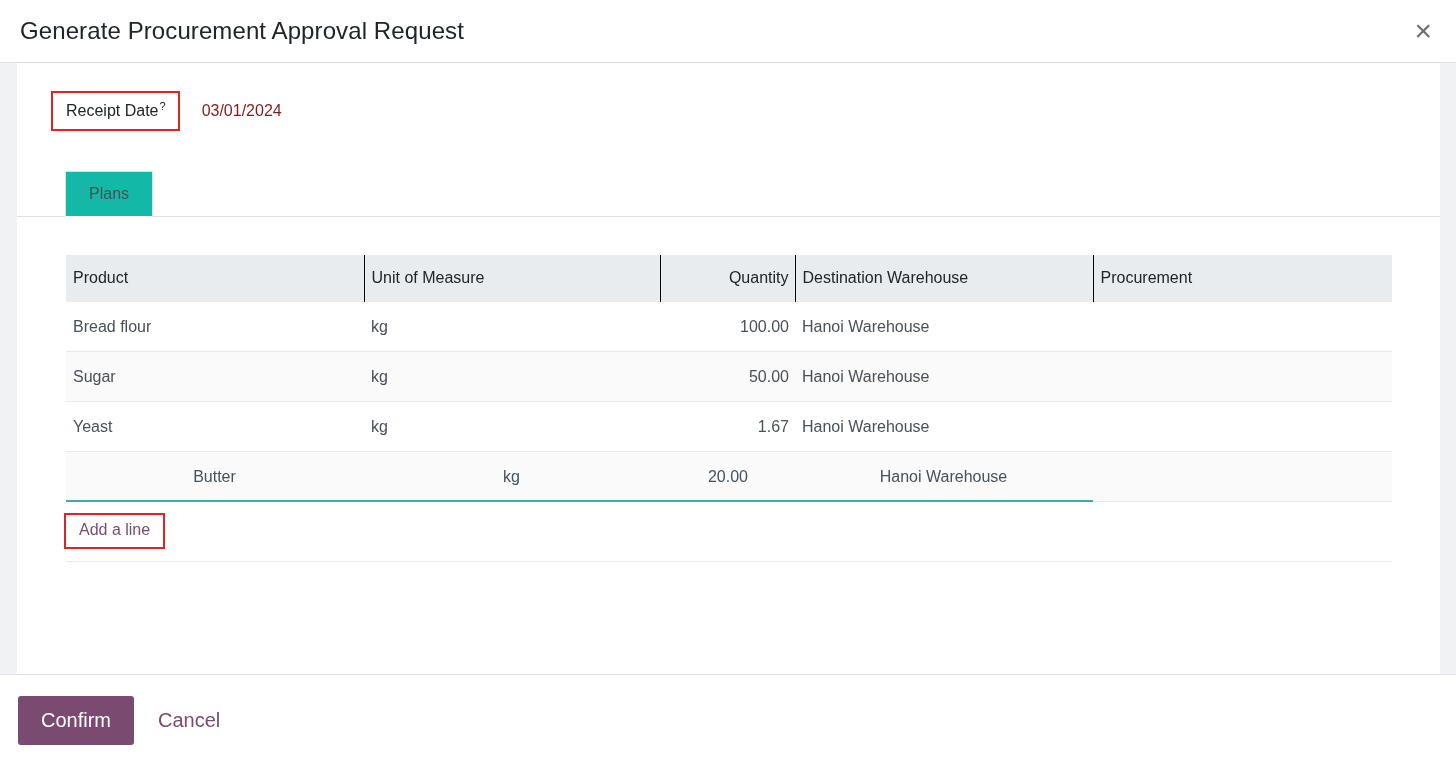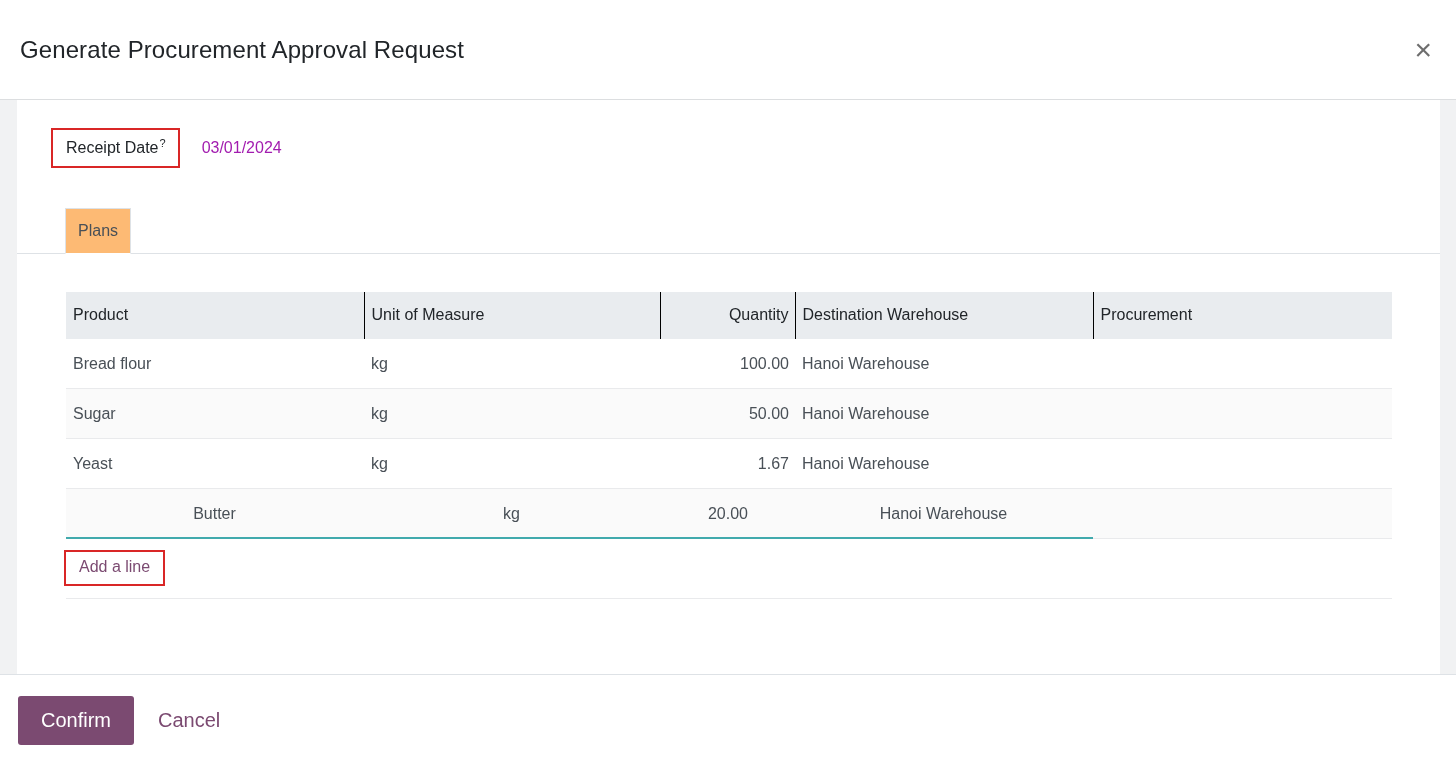--- a/index.html
+++ b/index.html
@@ -7,49 +7,49 @@
   body {
     font-family: "Liberation Sans", "DejaVu Sans", sans-serif;
     background: #f1f2f3;
     color: #495057;
     font-size: 16px;
   }
   .dialog { display: flex; flex-direction: column; height: 766px; }
 
   
   .dlg-header {
-    height: 100px; background: #fff; border-bottom: 1px solid #dcdee0;
+    height: 63px; background: #fff; border-bottom: 1px solid #dcdee0;
     display: flex; align-items: center; justify-content: space-between;
     padding: 0 18px 0 20px; flex: 0 0 auto;
   }
   .dlg-title { font-size: 24px; color: #212529; font-weight: 400; letter-spacing: .1px; }
   .close-btn {
     background: none; border: none; cursor: pointer;
     font-size: 30px; line-height: 1; color: #6e6e6e; padding: 2px 6px;
     font-family: "Liberation Sans", sans-serif;
   }
 
   
   .dlg-body-outer { flex: 1 1 auto; background: #f1f2f3; padding: 0 16px 0 17px; }
   .dlg-body { background: #fff; height: 100%; }
 
   .field-row { padding: 28px 0 0 34px; display: flex; align-items: center; }
   .annotation-box { border: 2px solid #d92626; display: inline-block; }
   .receipt-box { padding: 7px 12px 9px 13px; }
   .field-label { font-size: 16px; color: #212529; }
   .field-label sup { font-size: 11px; color: #212529; margin-left: 1px; }
-  .field-value { margin-left: 22px; color: #a21caf; cursor: text; }
+  .field-value { margin-left: 22px; color: #7f1d1d; cursor: text; }
 
   .notebook-header {
     margin-top: 40px; padding-left: 48px;
     border-bottom: 1px solid #dee2e6; display: flex;
   }
   .tab {
-    background: #fdba74; border: 1px solid #dee2e6; border-bottom: 1px solid #fff;
-    margin-bottom: -1px; padding: 13px 12px; color: #495057; font-size: 16px;
+    background: #14b8a6; border: 1px solid #dee2e6; border-bottom: 1px solid #fff;
+    margin-bottom: -1px; padding: 13px 23px; color: #495057; font-size: 16px;
     cursor: pointer;
   }
 
   .table-area { margin: 38px 48px 0 49px; }
   table { width: 100%; border-collapse: collapse; font-size: 16px; color: #495057; table-layout: fixed; }
   col.c-product { width: 298px; } col.c-uom { width: 296px; } col.c-qty { width: 135px; }
   col.c-wh { width: 298px; } col.c-desc { width: auto; }
   thead th {
     background: #e9ecef; color: #212529; font-weight: 400; text-align: left;
     padding: 14px 8px 15px 7px; cursor: pointer;

